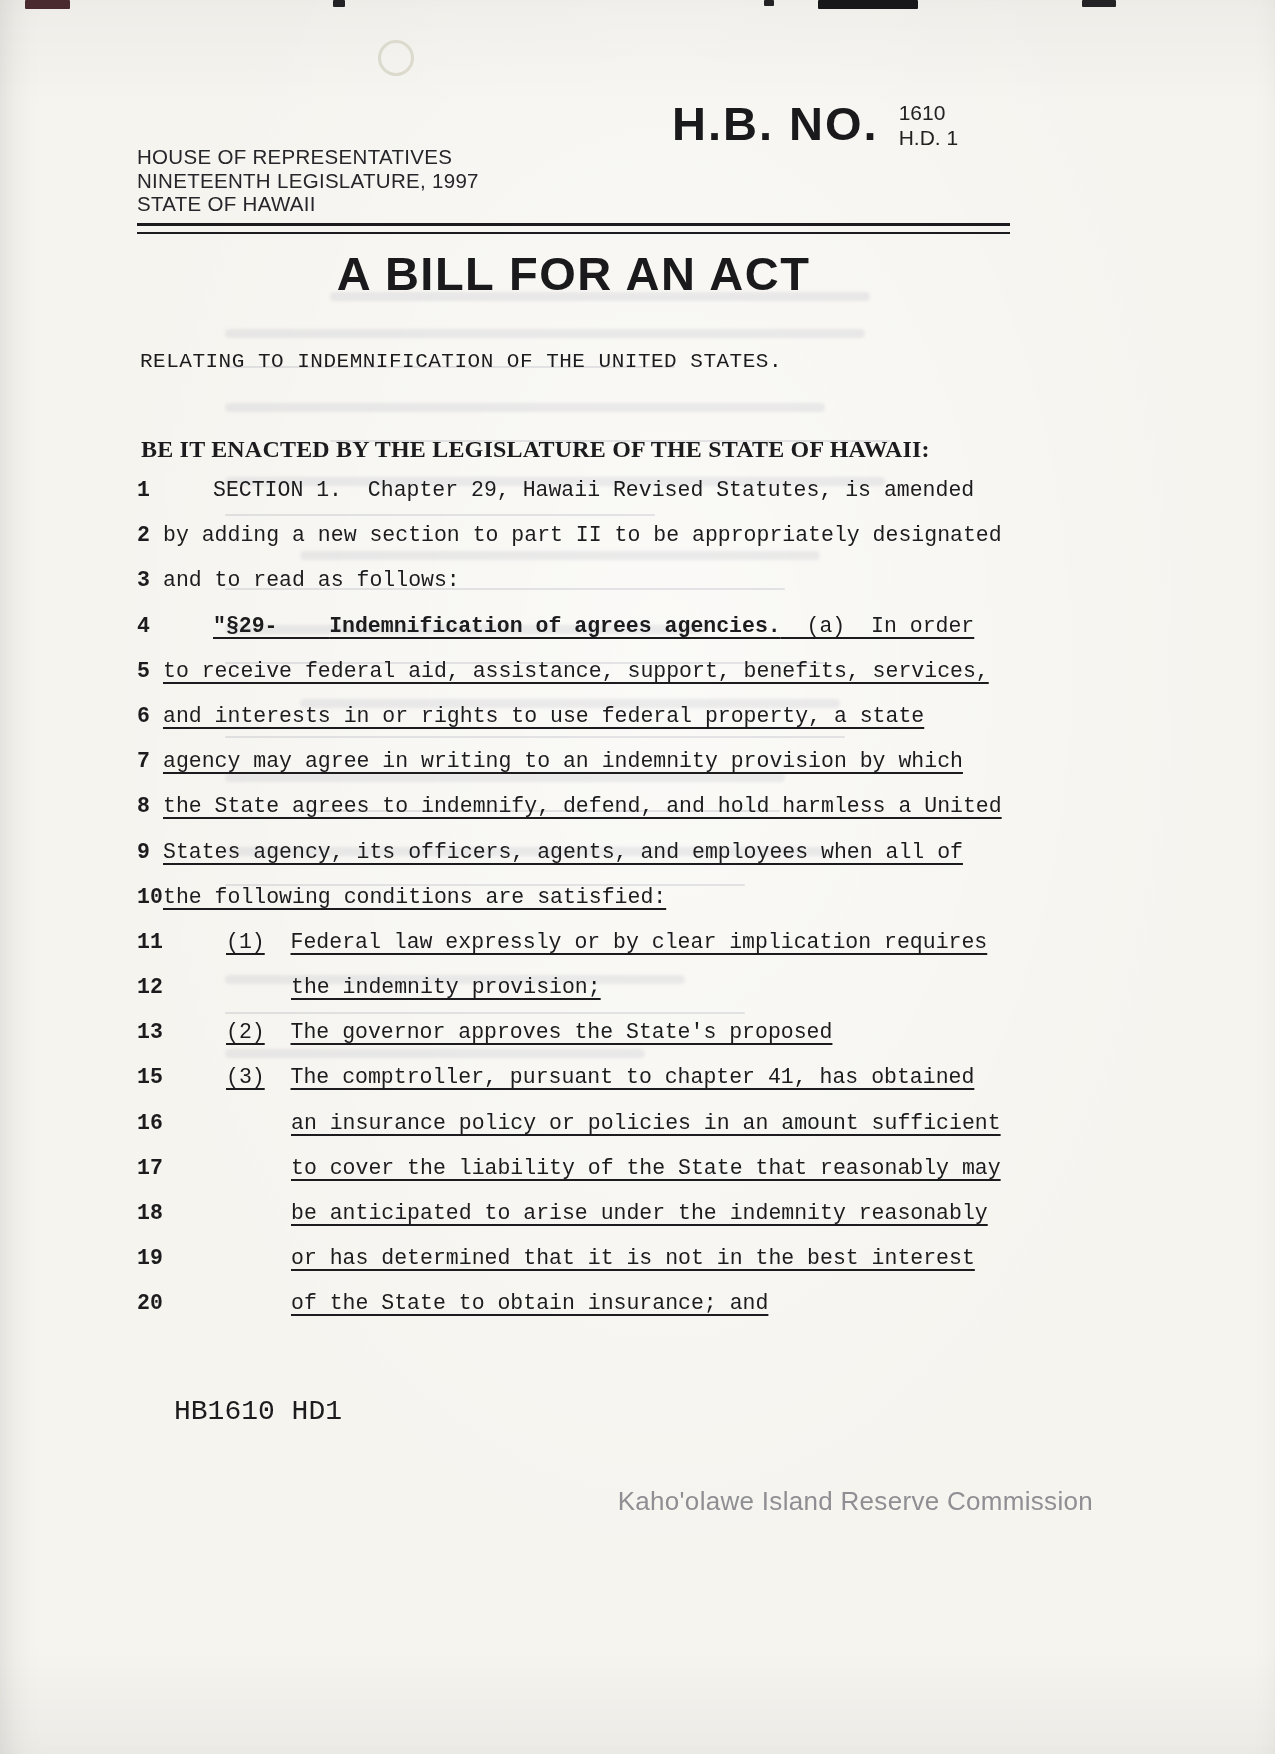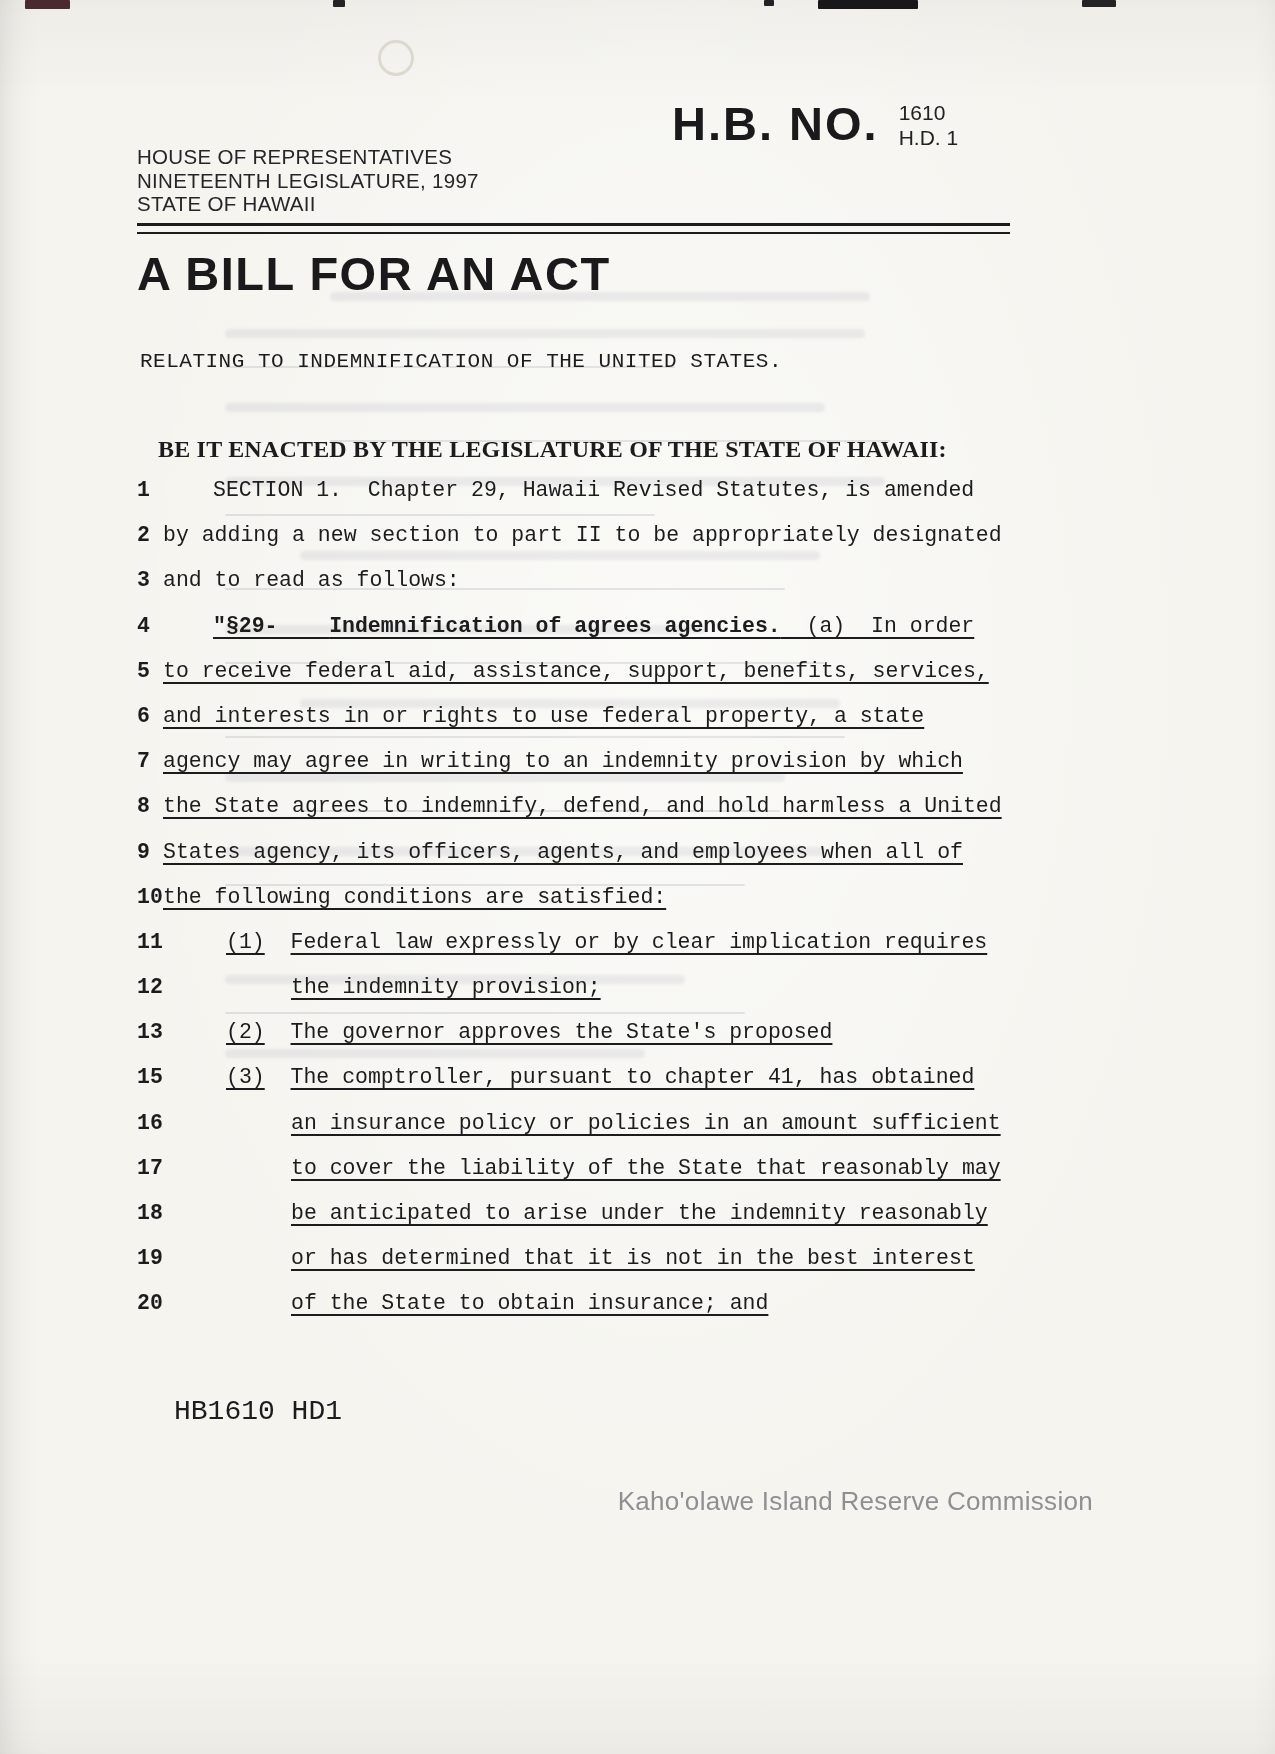--- a/index.html
+++ b/index.html
@@ -17,25 +17,25 @@
   }
   .hole { position:absolute; left:378px; top:40px; width:36px; height:36px;
     border:3px solid #dcd9cd; border-radius:50%; }
   .header-left { position:absolute; left:137px; top:137px;
     font-size:20.5px; line-height:23.5px; letter-spacing:0.3px; color:#26262a;margin-top:8px; }
   .hb { position:absolute; left:672px; top:96px; display:flex; gap:20px; align-items:center; }
   .hb-label { font-size:47px; font-weight:700; letter-spacing:2px; color:#1a1a1c; }
   .hb-nums { padding-top:3px; font-size:21px; line-height:25px; color:#222; }
   .rule { position:absolute; left:137px; top:223px; width:873px; height:11px;
     border-top:3.5px solid #1c1c1e; border-bottom:2.5px solid #1c1c1e; }
-  .title { position:absolute; left:137px; top:246px; width:873px; text-align:left;
+  .title { position:absolute; left:137px; top:246px; width:873px; text-align:center;
     font-size:47px; font-weight:600; letter-spacing:1.5px; color:#1a1a1c; }
   .subject { position:absolute; left:140px; top:350px;
     font-family:"Liberation Mono", monospace; font-size:21px; letter-spacing:0.5px; }
-  .enacting { position:absolute; left:158px; top:436px;
+  .enacting { position:absolute; left:141px; top:436px;
     font-family:"Liberation Serif", serif; font-weight:700; font-size:24px; letter-spacing:0.2px;text-align:center; }
   .bill-body { position:absolute; left:137px; top:468px; width:1030px;
     font-family:"Liberation Mono", monospace; font-size:21.5px; }
   .bline { display:flex; height:45.2px; line-height:45.2px; }
   .lnum { width:26px; flex:none; font-weight:700; }
   .ltext { white-space:pre; }
   .indent-para .ltext { padding-left:50px; }
   .indent-item .ltext { padding-left:63px; }
   .indent-cont .ltext { padding-left:128px; }
   .u { text-decoration:underline; text-decoration-thickness:2px; text-underline-offset:5px; }

